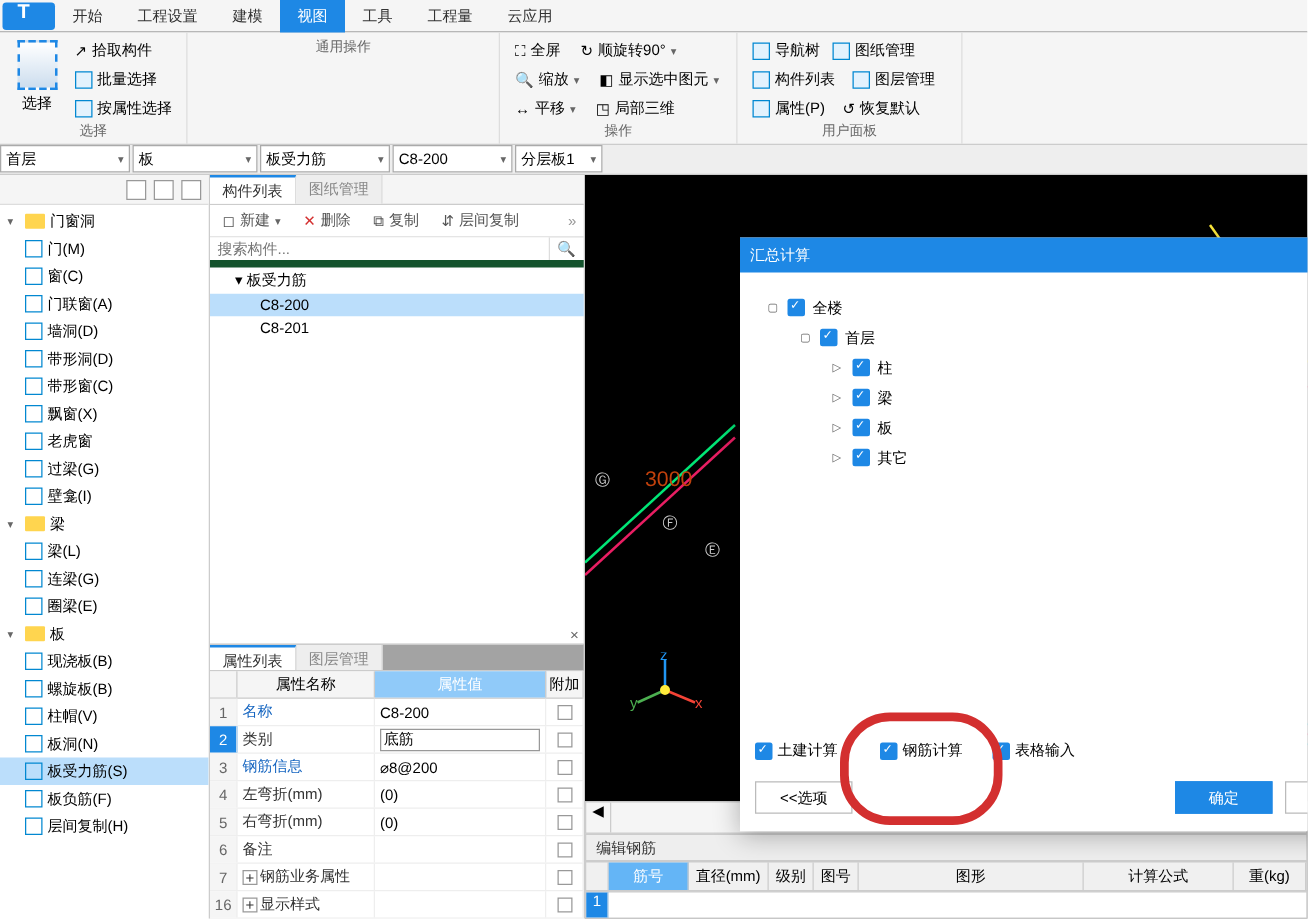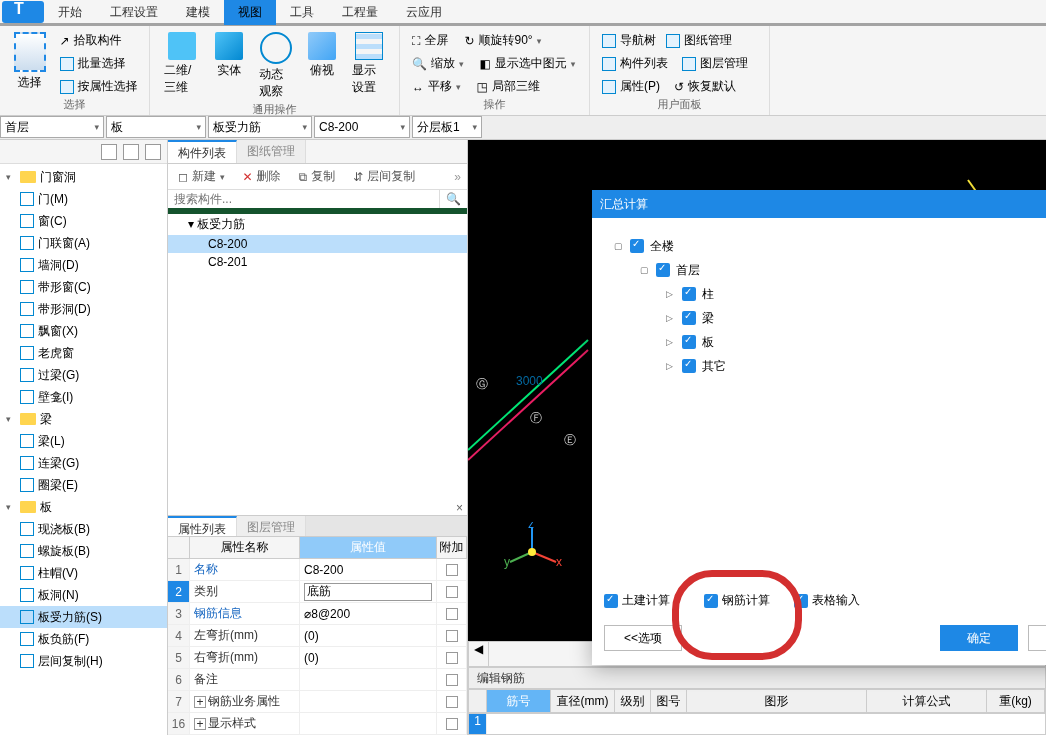--- a/index.html
+++ b/index.html
@@ -1,23 +1,23 @@
 <!DOCTYPE html>
 <html><head>
 <meta charset="utf-8">
 <style>
 * { box-sizing: border-box; margin: 0; padding: 0; font-family: "Microsoft YaHei", sans-serif; font-size: 12px; }
 body { background: #fff; width: 1046px; height: 735px; overflow: hidden; position: relative; }
 
 
-.top-tabs { display: flex; align-items: center; height: 26px; background: #f5f5f5; border-bottom: 3px solid #a3a3a3; }
+.top-tabs { display: flex; align-items: center; height: 26px; background: #f5f5f5; border-bottom: 1px solid #a3a3a3; }
 .app-icon { width: 42px; height: 22px; background: #1e88e5; margin-left: 2px; border-radius: 3px; position: relative; }
 .app-icon::after { content: "T"; color: #fff; font-size: 16px; font-weight: bold; position: absolute; left: 12px; top: -1px; }
 .tab { padding: 0 14px; height: 26px; line-height: 26px; color: #333; cursor: pointer; }
-.tab.active { background: #1e88e5; color: #000000; }
+.tab.active { background: #1e88e5; color: #ffffff; }
 
 
 .ribbon { display: flex; height: 90px; background: #f5f5f5; border-bottom: 1px solid #ccc; }
 .ribbon-group { border-right: 1px solid #ddd; padding: 4px 8px; display: flex; flex-direction: column; align-items: center; justify-content: space-between; }
 .ribbon-group-title { color: #666; font-size: 11px; text-align: center; }
 .ribbon-row { display: flex; gap: 4px; }
 .big-btn { display: flex; flex-direction: column; align-items: center; gap: 2px; padding: 2px 6px; cursor: pointer; }
 .big-icon { width: 32px; height: 32px; display: flex; align-items: center; justify-content: center; }
 .small-btn { display: flex; align-items: center; gap: 4px; padding: 2px 4px; cursor: pointer; white-space: nowrap; }
 .sel-icon { width: 32px; height: 40px; border: 2px dashed #1e88e5; background: linear-gradient(#fff, #cde); }
@@ -54,41 +54,41 @@
 .mid-toolbar { height: 26px; display: flex; align-items: center; gap: 10px; padding: 0 6px; border-bottom: 1px solid #ddd; color: #555; }
 .mid-search { height: 24px; display: flex; border-bottom: 6px solid #14532d; }
 .mid-search input { flex: 1; border: none; padding: 0 6px; outline: none; color: #999; }
 .srch-btn { width: 28px; border-left: 1px solid #ddd; display: flex; align-items: center; justify-content: center; }
 .comp-list { flex: 0 0 auto; }
 .comp-row { padding: 2px 0 2px 20px; }
 .comp-row.sub { padding-left: 40px; }
 .comp-row.sel { background: #bbdefb; }
 
 
-.prop-tabs { height: 22px; display: flex; border-top: 1px solid #ccc; border-bottom: 1px solid #ccc; background: #e5e5e5; }
+.prop-tabs { height: 22px; display: flex; border-top: 1px solid #ccc; border-bottom: 1px solid #ccc; background: #a3a3a3; }
 .prop-panel { display: flex; flex-direction: column; }
 .close-x { position: relative; height: 14px; }
 .close-x::after { content: "×"; position: absolute; right: 4px; color: #666; }
 .prop-head { display: flex; height: 22px; background: #f5f5f5; border-bottom: 1px solid #ccc; }
 .prop-head div { border-right: 1px solid #ccc; display: flex; align-items: center; justify-content: center; }
 .prop-head .val { background: #90caf9; color: #fff; }
 .prop-body .prow { display: flex; height: 22px; border-bottom: 1px solid #eee; }
 .prow > div { border-right: 1px solid #eee; padding: 0 4px; display: flex; align-items: center; }
 .prow .num { width: 22px; background: #f5f5f5; justify-content: center; color: #666; }
 .prow .num.sel { background: #1e88e5; color: #fff; }
 .prow .name { width: 110px; color: #333; }
 .prow .name.link { color: #1565c0; }
 .prow .val { flex: 1; }
 .prow .val input { width: 100%; border: 1px solid #999; padding: 1px 2px; }
 .prow .chk { width: 30px; justify-content: center; }
 .prow .chk .box { width: 12px; height: 12px; border: 1px solid #999; }
 
 
 .axis-gizmo { position: absolute; left: 34px; bottom: 150px; }
-.dim-text { position: absolute; color: #0369a1; font-size: 12px; }
+.dim-text { position: absolute; color: #c2410c; font-size: 17px; }
 .nodeC { position: absolute; color: #ccc; }
 .bot-edit { position: absolute; left: 0; bottom: 46px; height: 22px; background: #eee; color: #333; padding: 0 8px; display: flex; align-items: center; border: 1px solid #ccc; right: 0; }
 .bot-toolbar { position: absolute; left: 0; bottom: 68px; right: 0; height: 26px; background: #f5f5f5; border: 1px solid #ccc; display: flex; }
 .bot-table-head { position: absolute; left: 0; bottom: 22px; right: 0; height: 24px; background: #f0f0f0; display: flex; border: 1px solid #ccc; }
 .bot-table-head div { border-right: 1px solid #ccc; display: flex; align-items: center; justify-content: center; }
 .bot-table-head .hlbl { background: #64b5f6; color: #fff; }
 .bot-row { position: absolute; left: 0; bottom: 0; right: 0; height: 22px; background: #fff; border: 1px solid #ccc; display: flex; }
 .bot-row div { border-right: 1px solid #eee; }
 
 
@@ -141,42 +141,20 @@
         <div class="small-btn">
             <span class="mini-sq"></span>
             <span>按属性选择</span>
           </div>
       </div>
     </div>
     <div class="ribbon-group-title">选择</div>
   </div>
 
   <div class="ribbon-group" style="width:250px">
-    <div class="ribbon-row">
-      <div class="big-btn">
-          <div class="cube-icon" style="background:#4fc3f7"></div>
-          <span>二维/三维</span>
-        </div>
-      <div class="big-btn">
-          <div class="cube-icon"></div>
-          <span>实体</span>
-        </div>
-      <div class="big-btn">
-          <div class="big-icon" style="border:2px solid #0288d1;border-radius:50%"></div>
-          <span>动态观察</span>
-        </div>
-      <div class="big-btn">
-          <div class="cube-icon" style="background:linear-gradient(135deg,#90caf9,#42a5f5)"></div>
-          <span>俯视</span>
-        </div>
-      <div class="big-btn">
-          <div class="grid-icon"></div>
-          <span>显示设置</span>
-        </div>
-    </div>
     <div class="ribbon-group-title">通用操作</div>
   </div>
 
   <div class="ribbon-group" style="width:190px">
     <div style="display:flex;flex-direction:column;gap:2px;width:100%">
       <div style="display:flex;gap:8px">
         <div class="small-btn">
             <span>⛶</span>
             <span>全屏</span>
           </div>
@@ -289,25 +267,25 @@
         <div class="tree-row lvl1 ">
           <span class="item-ico"></span>
           <span>门联窗(A)</span>
         </div>
         <div class="tree-row lvl1 ">
           <span class="item-ico"></span>
           <span>墙洞(D)</span>
         </div>
         <div class="tree-row lvl1 ">
           <span class="item-ico"></span>
+          <span>带形洞(D)</span>
+        </div>
+        <div class="tree-row lvl1 ">
+          <span class="item-ico"></span>
           <span>带形窗(C)</span>
-        </div>
-        <div class="tree-row lvl1 ">
-          <span class="item-ico"></span>
-          <span>带形洞(D)</span>
         </div>
         <div class="tree-row lvl1 ">
           <span class="item-ico"></span>
           <span>飘窗(X)</span>
         </div>
         <div class="tree-row lvl1 ">
           <span class="item-ico"></span>
           <span>老虎窗</span>
         </div>
         <div class="tree-row lvl1 ">

